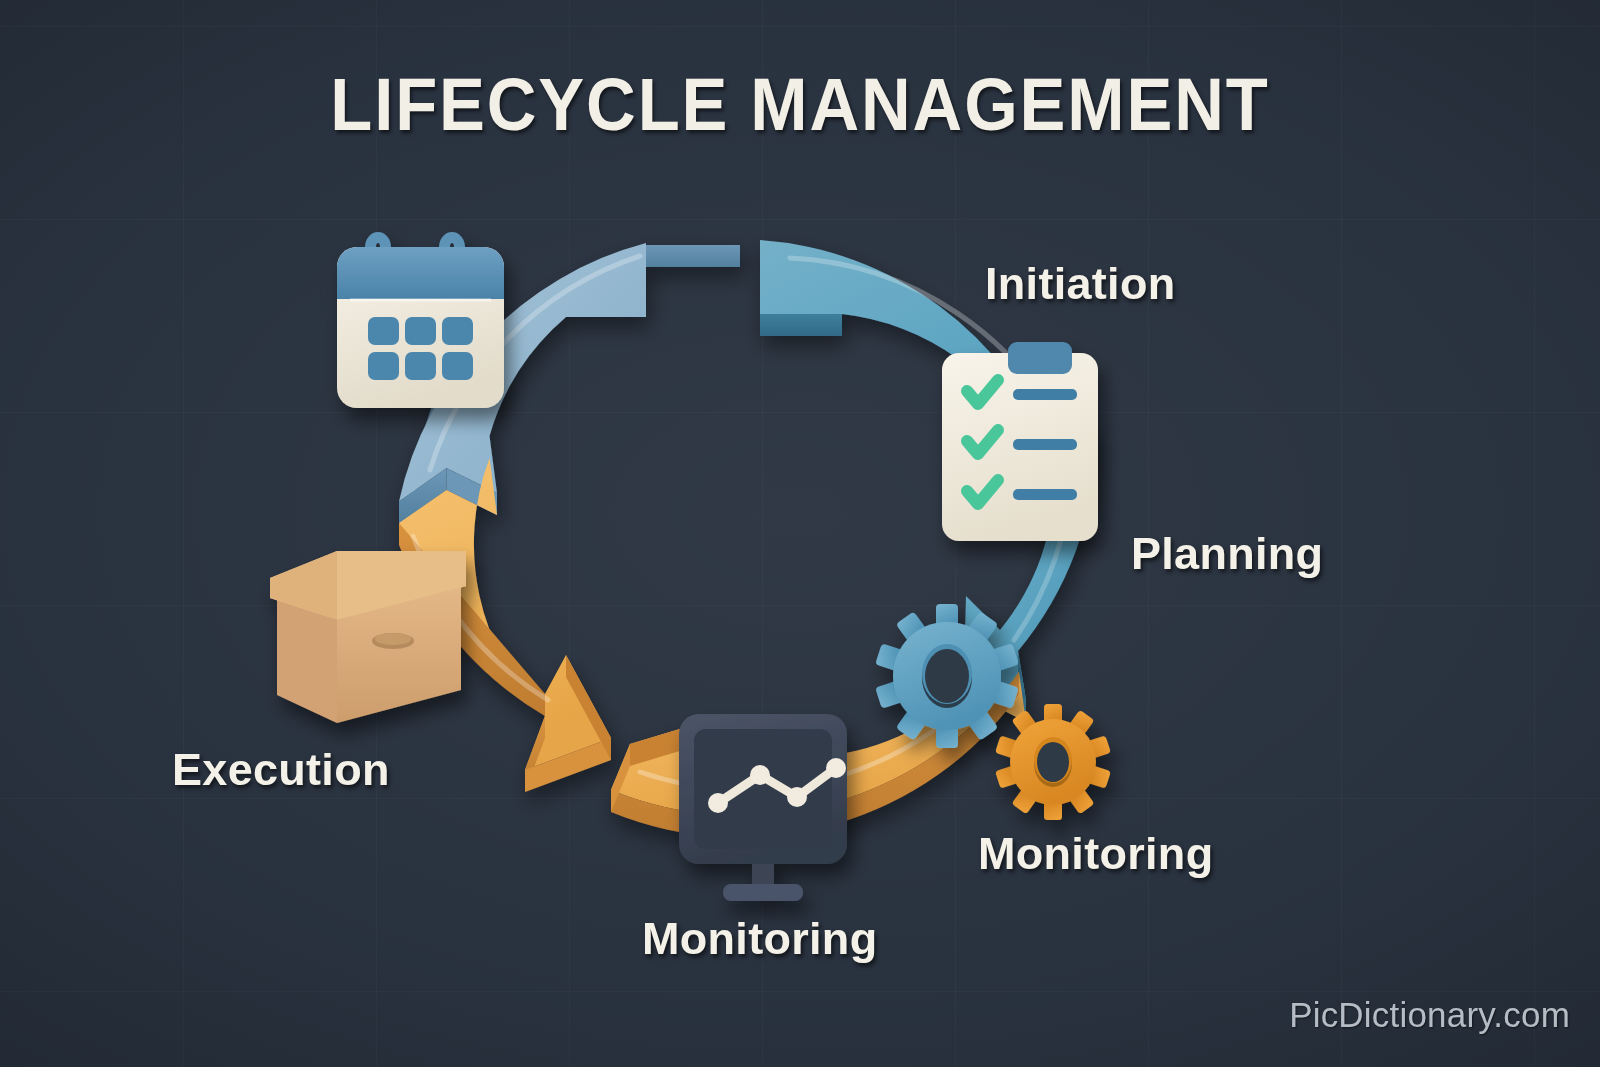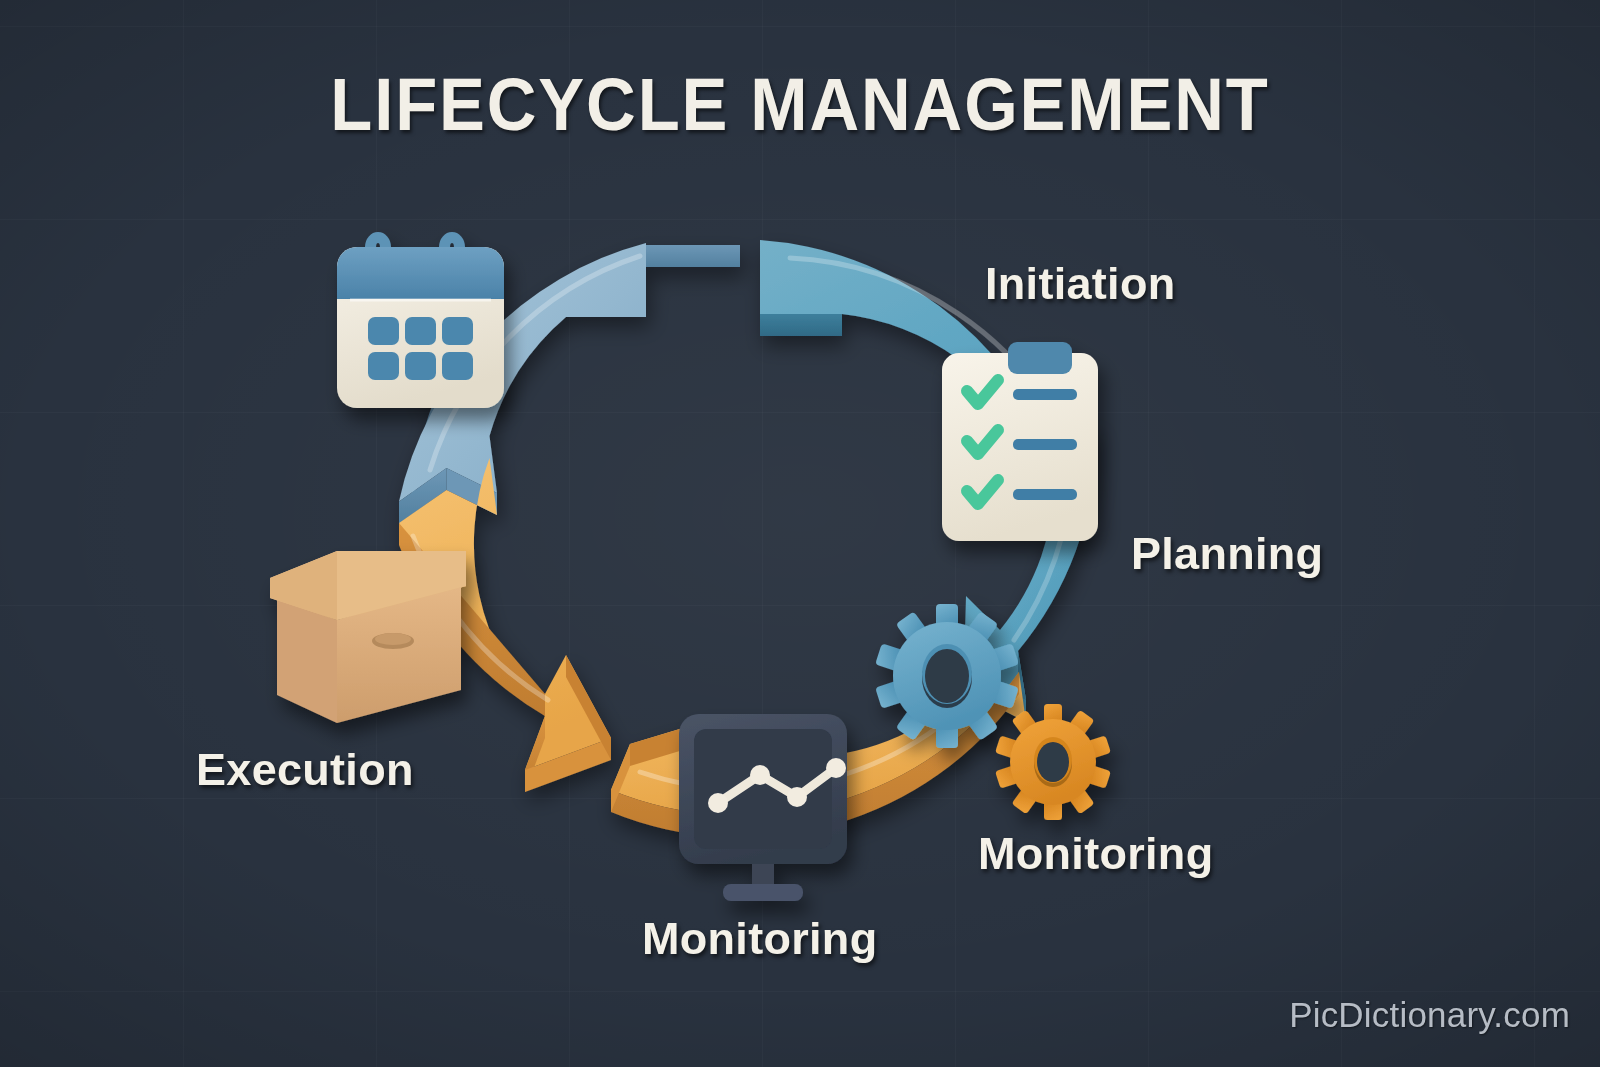--- a/index.html
+++ b/index.html
@@ -51,21 +51,21 @@
     font-weight:bold;
     font-size:45px;
     letter-spacing:.3px;
     text-shadow:2px 3px 4px rgba(0,0,0,.6);
     white-space:nowrap;
   }
   #lbl-initiation{left:985px;top:258px;}
   #lbl-planning  {left:1131px;top:528px;}
   #lbl-monitoring-right{left:978px;top:828px;}
   #lbl-monitoring-bottom{left:642px;top:913px;}
-  #lbl-execution {left:196px;top:744px;}
+  #lbl-execution {left:172px;top:744px;}
   #lbl-retirement{left:110px;top:445px;}
 
   
   #watermark{
     position:absolute;right:30px;bottom:32px;
     color:#c3c9d1;
     font-family:"Liberation Sans", sans-serif;
     font-size:35px;
     letter-spacing:.2px;
     opacity:.92;

